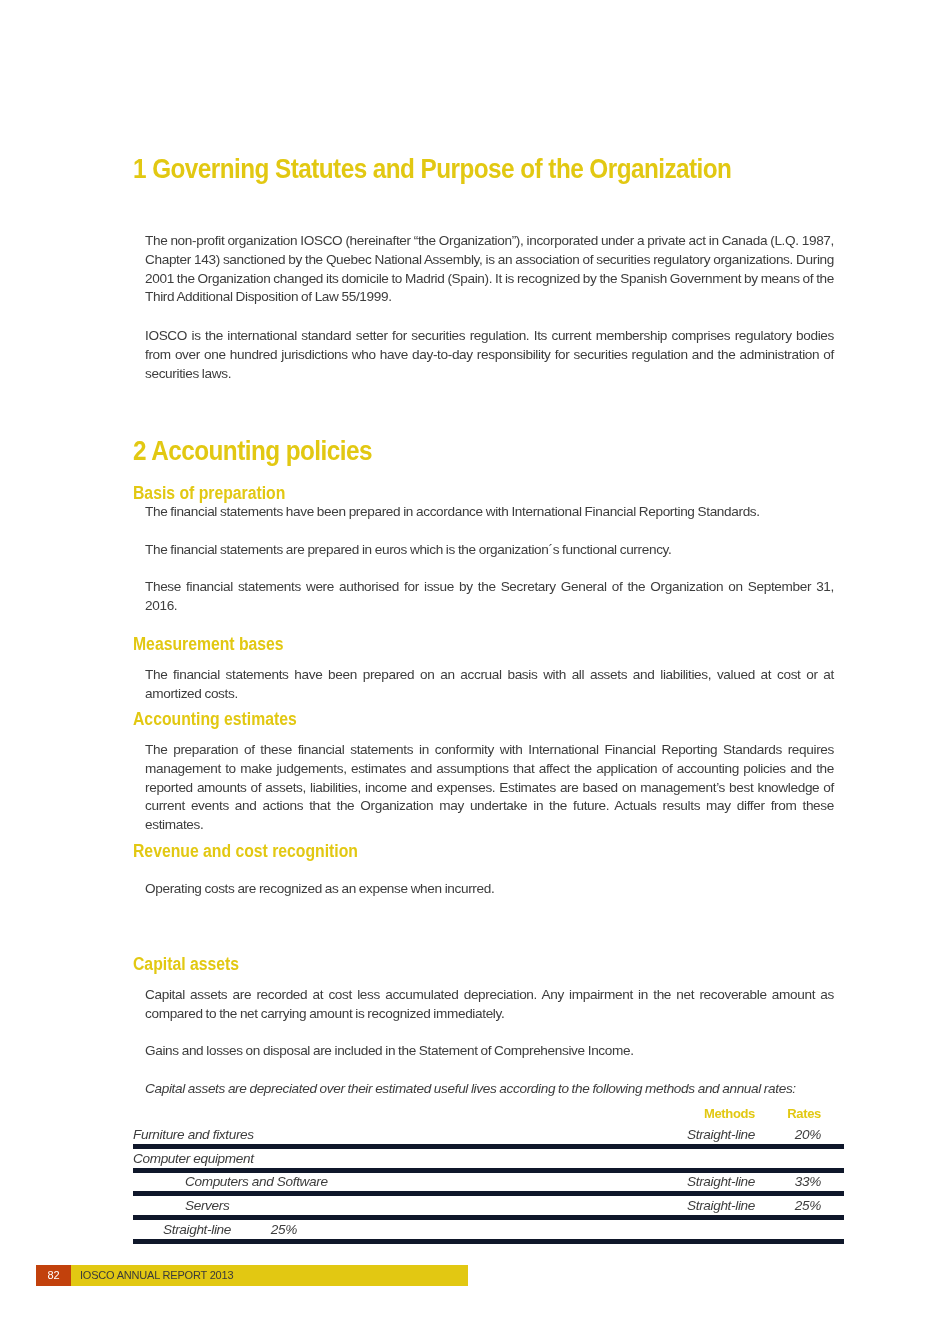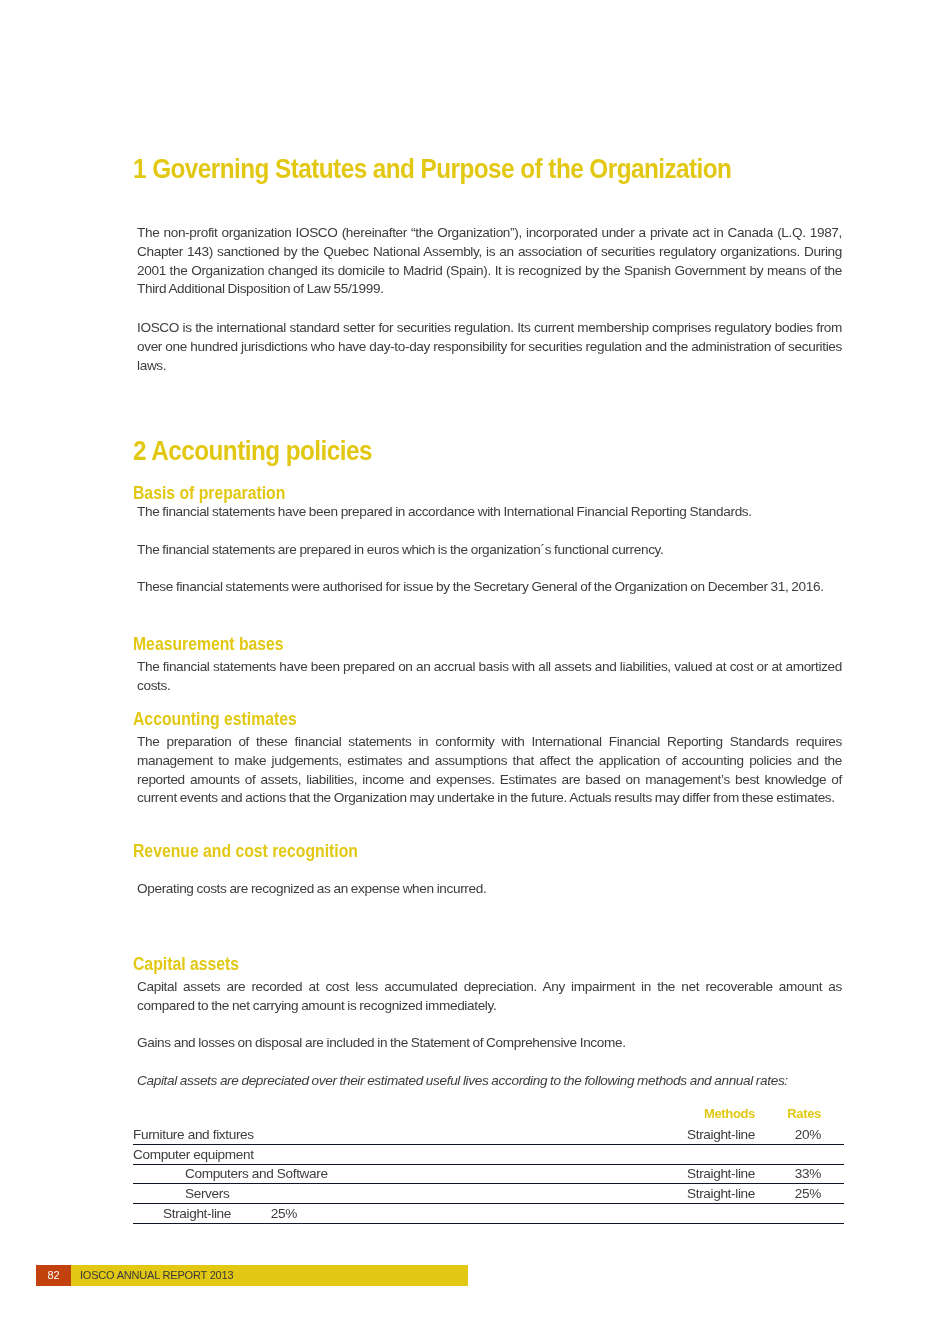--- a/index.html
+++ b/index.html
@@ -15,30 +15,30 @@
     font-weight: bold; color: #e2c812; letter-spacing: -0.6px;
     font-size: 27px; line-height: 32px;
     transform: scaleX(0.9); transform-origin: left center; white-space: nowrap;
   }
   .h2 {
     margin: 0; font-family: "Liberation Sans", sans-serif; font-weight: bold;
     color: #e2c812; font-size: 17.5px; line-height: 20px;
     transform: scaleX(0.9); transform-origin: left center; white-space: nowrap;
   }
   .p {
-    margin: 4px; font-size: 13.6px; line-height: 18.8px; text-align: justify;
+    margin: 12px; font-size: 13.6px; line-height: 18.8px; text-align: justify;
     font-family: "Liberation Sans", sans-serif; color: #3d3d3d;
     letter-spacing: -0.35px; word-spacing: -0.5px;
   }
   .block { position: absolute; left: 133px; width: 713px; }
   .table { position: absolute; left: 133px; width: 711px; top: 1106px;
     font-family: "Liberation Sans", sans-serif; font-size: 13.6px; color: #3d3d3d; letter-spacing: -0.35px; }
   .thead { display: flex; height: 19px; align-items: flex-start; }
   .th { font-weight: bold; color: #e2c812; font-size: 13px; }
-  .row { display: flex; height: 18.8px; line-height: 18px; border-bottom: 1px solid #0f172a; align-items: flex-end; }
+  .row { display: flex; height: 18.8px; line-height: 18px; border-bottom: 5px solid #0f172a; align-items: flex-end; font-style: italic; }
   .c-label { flex: 1; }
   .c-label.indent { padding-left: 52px; }
   .c-method { width: 98px; text-align: right; }
   .c-rate { width: 89px; text-align: right; padding-right: 23px; box-sizing: border-box; }
   .footer { position: absolute; left: 36px; top: 1265px; height: 21px; display: flex; }
   .footer-page { width: 35px; background: #c2410c; color: #ffffff; font-family: "Liberation Sans", sans-serif; font-size: 11px; line-height: 21px; text-align: center; }
   .footer-title { width: 388px; background: #e2c812; color: #3a3a3a; font-family: "Liberation Sans", sans-serif; font-size: 11px; line-height: 21px; padding-left: 9px; letter-spacing: -0.2px; }
 </style>
 </head>
 <body>
@@ -53,21 +53,21 @@
   <div class="block" style="top:315px;">
     <p class="p">IOSCO is the international standard setter for securities regulation. Its current membership comprises regulatory bodies from over one hundred jurisdictions who have day-to-day responsibility for securities regulation and the administration of securities laws.</p>
   </div>
 
   <h1 class="h1" style="top:435px;">2 Accounting policies</h1>
 
   <div class="block" style="top:483px;">
     <h2 class="h2">Basis of preparation</h2>
     <p class="p" style="margin-top:0px;">The financial statements have been prepared in accordance with International Financial Reporting Standards.</p>
     <p class="p" style="margin-top:18.8px;">The financial statements are prepared in euros which is the organization´s functional currency.</p>
-    <p class="p" style="margin-top:18.8px;">These financial statements were authorised for issue by the Secretary General of the Organization on December 31, 2016.</p>
+    <p class="p" style="margin-top:18.8px;">These financial statements were authorised for issue by the Secretary General of the Organization on September 31, 2016.</p>
   </div>
 
   <div class="block" style="top:634px;">
     <h2 class="h2">Measurement bases</h2>
     <p class="p">The financial statements have been prepared on an accrual basis with all assets and liabilities, valued at cost or at amortized costs.</p>
   </div>
 
   <div class="block" style="top:709px;">
     <h2 class="h2">Accounting estimates</h2>
     <p class="p">The preparation of these financial statements in conformity with International Financial Reporting Standards requires management to make judgements, estimates and assumptions that affect the application of accounting policies and the reported amounts of assets, liabilities, income and expenses. Estimates are based on management’s best knowledge of current events and actions that the Organization may undertake in the future. Actuals results may differ from these estimates.</p>

